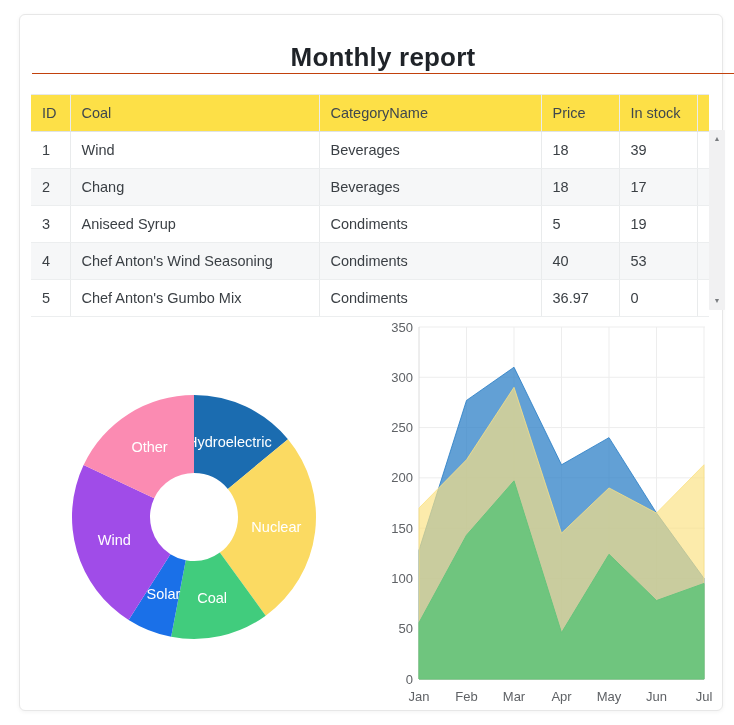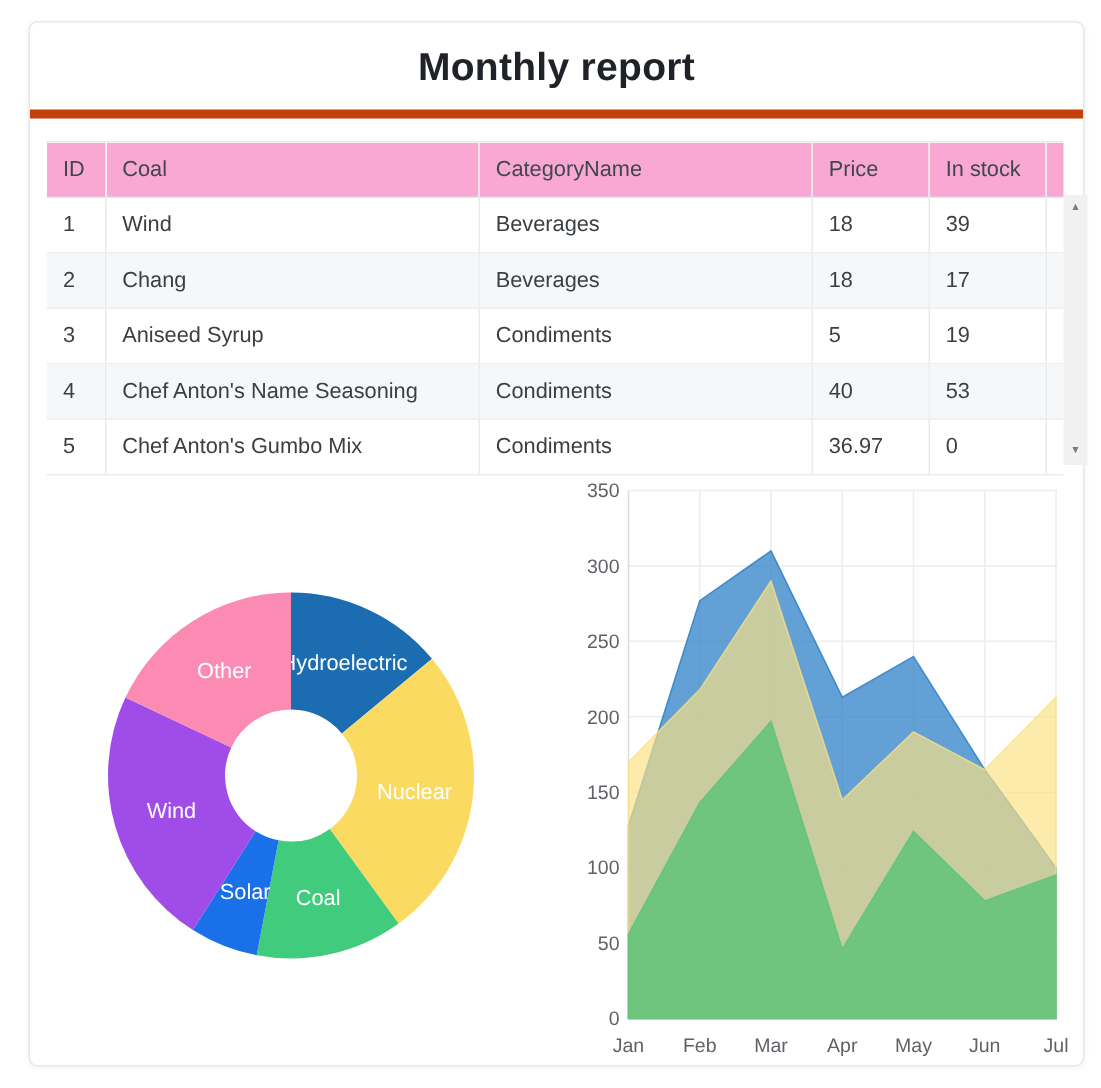--- a/index.html
+++ b/index.html
@@ -4,38 +4,38 @@
 <style>
   html,body{margin:0;padding:0;background:#ffffff;}
   body{font-family:"Liberation Sans","DejaVu Sans",sans-serif;}
   .page{position:relative;width:734px;height:725px;background:#ffffff;overflow:hidden;}
   .card{
     position:absolute;left:19px;top:14px;width:702px;height:695px;
     background:#ffffff;border:1px solid #e7e7e7;border-radius:6px;
     box-shadow:0 1px 4px rgba(0,0,0,0.05);
   }
   .card-header{
-    position:absolute;left:0;top:0;width:100%;height:58px;
-    border-bottom:6px solid #c2410c;
-    display:flex;align-items:center;justify-content:center;
+    position:absolute;left:12px;top:0;width:100%;height:58px;
+    border-bottom:1px solid #c2410c;
+    display:flex;align-items:flex-end;justify-content:center;
   }
   .title{
     margin:0;font-size:26px;font-weight:700;color:#1f2328;letter-spacing:0.2px;
   }
   
   .table-wrap{
     position:absolute;left:11px;top:79px;width:694px;height:217px;
   }
   table.grid{
     border-collapse:collapse;table-layout:fixed;width:678px;
     font-size:14.5px;color:#33383d;
   }
   table.grid th{
     font-weight:400;text-align:left;color:#3f474e;
-    height:36px;padding:0 11px;background:#f9a8d4;
+    height:36px;padding:0 11px;background:#fde047;
     border-top:1px solid #e6e8ea;border-bottom:1px solid #dfe3e6;border-right:1px solid #e9ebec;
     overflow:hidden;white-space:nowrap;
   }
   table.grid td{
     height:36px;padding:0 11px;
     border-bottom:1px solid #eceeef;border-right:1px solid #e9ebec;
     overflow:hidden;white-space:nowrap;color:#3a3f44;
   }
   table.grid th:last-child, table.grid td:last-child{border-right:none;}
   table.grid tbody tr:nth-child(even){background:#f6f7f8;}
@@ -108,21 +108,21 @@
             <tr>
               <td>3</td>
               <td>Aniseed Syrup</td>
               <td>Condiments</td>
               <td>5</td>
               <td>19</td>
               <td></td>
             </tr>
             <tr>
               <td>4</td>
-              <td>Chef Anton's Name Seasoning</td>
+              <td>Chef Anton's Wind Seasoning</td>
               <td>Condiments</td>
               <td>40</td>
               <td>53</td>
               <td></td>
             </tr>
             <tr>
               <td>5</td>
               <td>Chef Anton's Gumbo Mix</td>
               <td>Condiments</td>
               <td>36.97</td>

